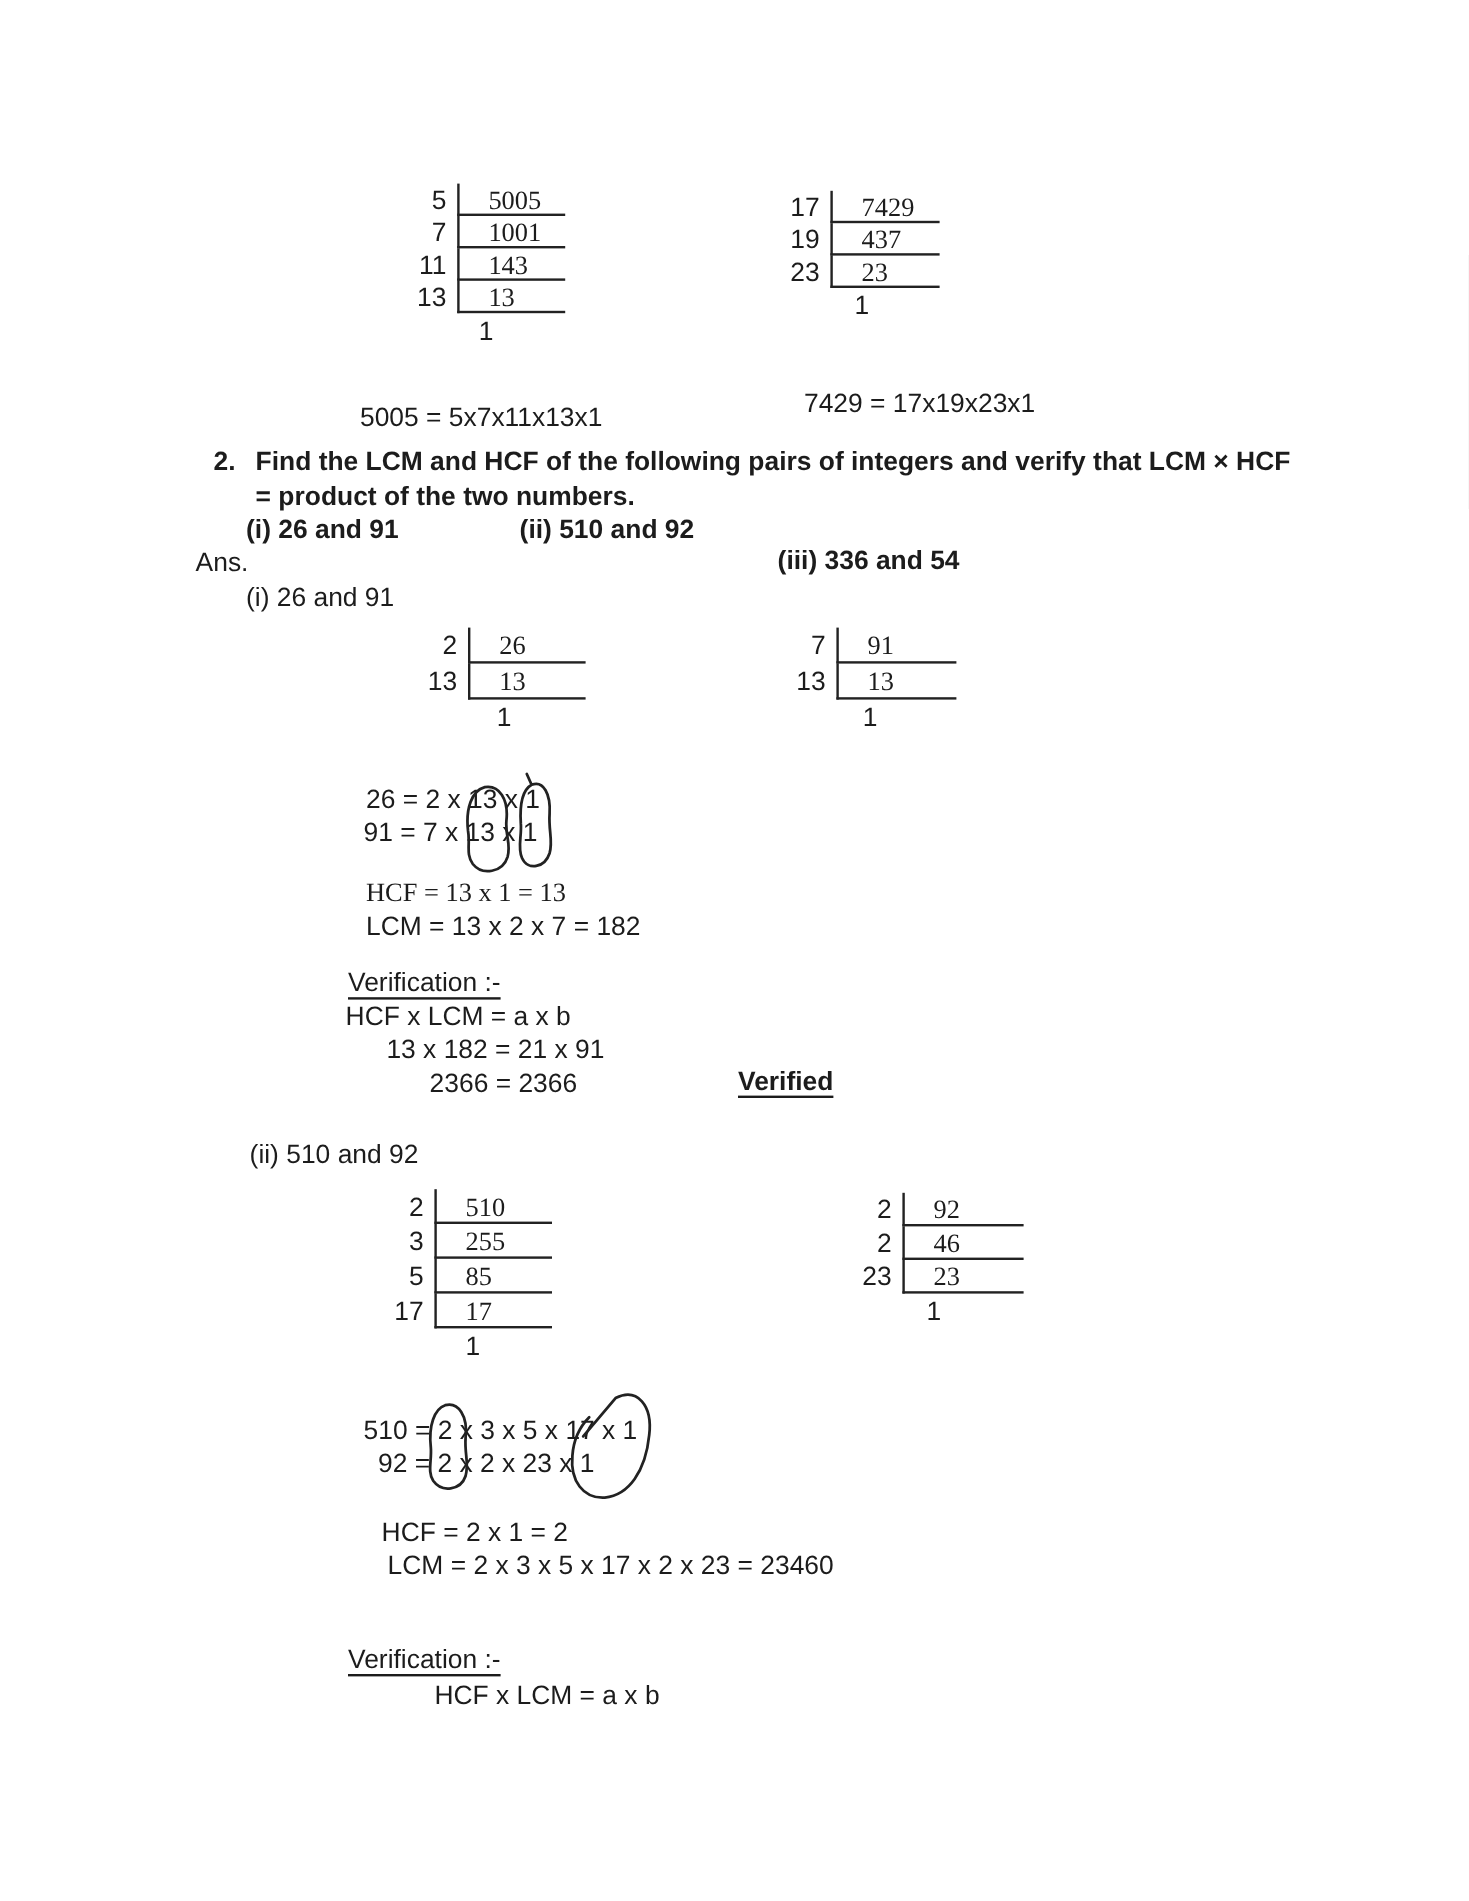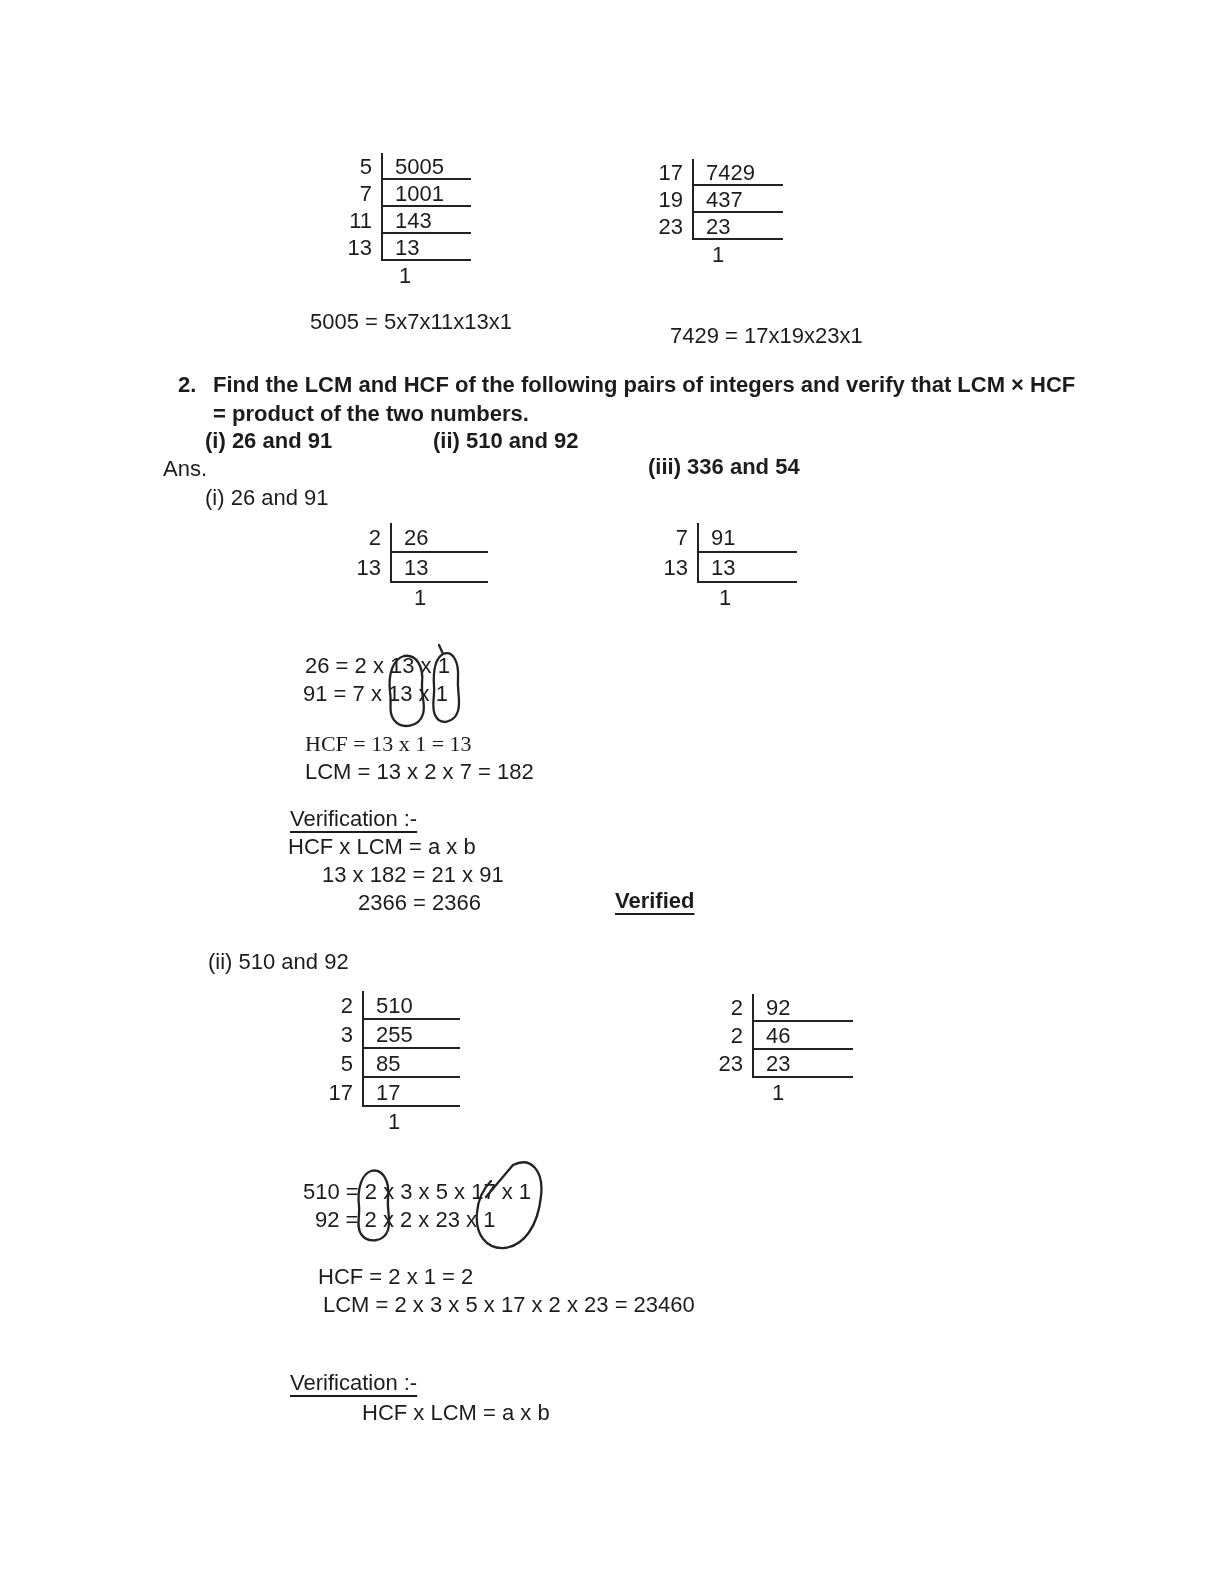--- a/index.html
+++ b/index.html
@@ -14,23 +14,23 @@
   .u { text-decoration:underline; text-underline-offset:5px; text-decoration-thickness:2px; }
 
   
   .ladder { position:absolute; }
   .lrow { display:flex; }
   .ldiv {
     width:44px; box-sizing:border-box; text-align:right; padding-right:9px;
     height:var(--rh); line-height:var(--rh);
   }
   .ldvd {
-    width:var(--dw); box-sizing:border-box; padding-left:12px;
+    width:var(--dw); box-sizing:border-box; padding-left:24px;
     height:var(--rh); line-height:var(--rh);
-    border-left:2.5px solid #222; border-bottom:2px solid #222;
+    border-left:2.5px solid #222; border-bottom:2px solid #222;font-family:Liberation Serif, serif;
   }
   .lres { margin-left:var(--rm,64px); margin-top:3px; line-height:24px; }
 
   .overlay { position:absolute; left:0; top:0; pointer-events:none; }
 </style>
 </head>
 <body>
 
 <div class="page">
 
@@ -63,21 +63,21 @@
       <div class="ldiv">19</div>
       <div class="ldvd">437</div>
     </div>
     <div class="lrow">
       <div class="ldiv">23</div>
       <div class="ldvd">23</div>
     </div>
     <div class="lres">1</div>
   </div>
 
-  <div class="txt" style="left:300px; top:308px;margin-left:10px;">5005 = 5x7x11x13x1</div>
+  <div class="txt" style="left:300px; top:334px;">5005 = 5x7x11x13x1</div>
   <div class="txt" style="left:670px; top:322px;">7429 = 17x19x23x1</div>
 
   <div class="txt b" style="left:178px; top:371px;">2.</div>
   <div class="txt b" style="left:213px; top:371px;">Find the LCM and HCF of the following pairs of integers and verify that LCM × HCF</div>
   <div class="txt b" style="left:213px; top:400px;">= product of the two numbers.</div>
   <div class="txt b" style="left:205px; top:427px;">(i) 26 and 91</div>
   <div class="txt b" style="left:433px; top:427px;">(ii) 510 and 92</div>
   <div class="txt b" style="left:648px; top:453px;">(iii) 336 and 54</div>
   <div class="txt" style="left:163px; top:455px;">Ans.</div>
 

